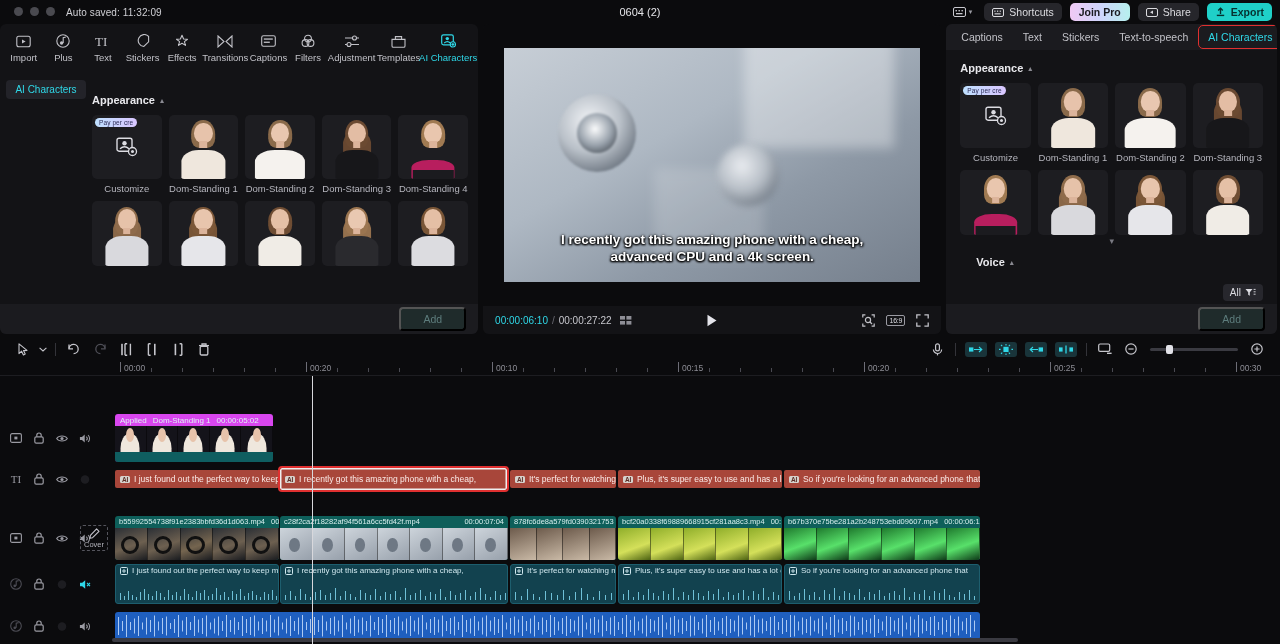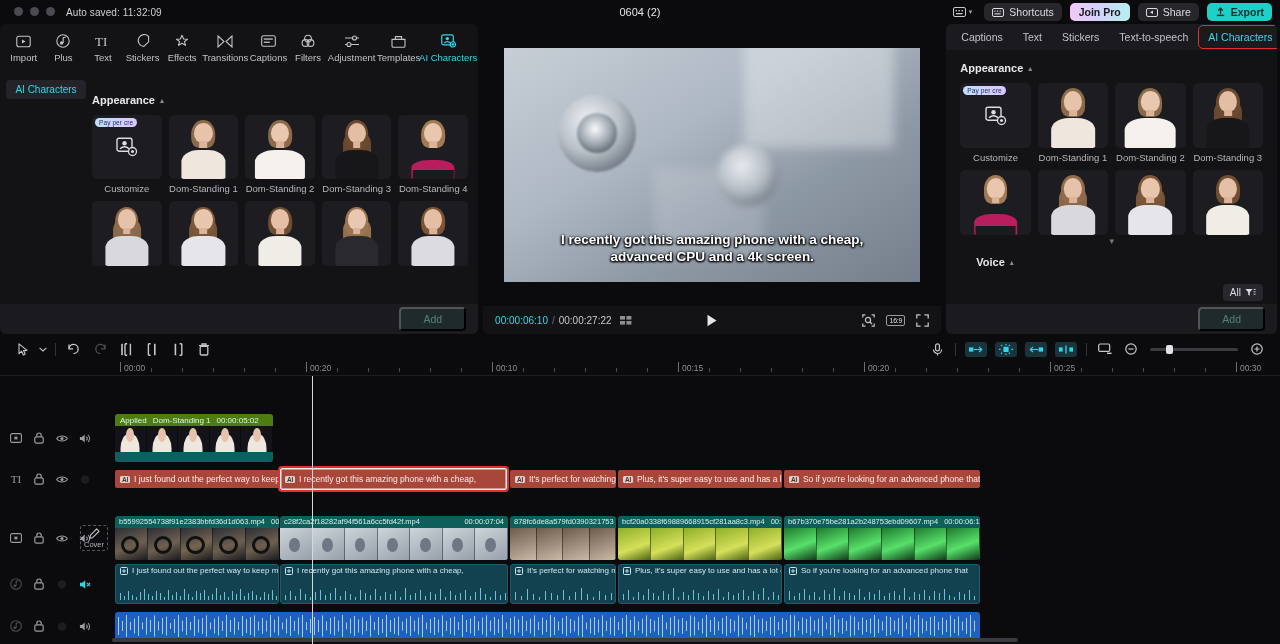--- a/index.html
+++ b/index.html
@@ -217,21 +217,21 @@
   .hi.teal { color: #2fd8e8; }
   .cover-btn {
     position: absolute; right: 4px; top: 50%; transform: translateY(-50%);
     width: 28px; height: 26px; border: 1px dashed #55555d; border-radius: 3px;
     display: flex; flex-direction: column; align-items: center; justify-content: center;
     font-size: 7.5px; color: #b4b4bc; gap: 1px;
   }
   .lane { position: relative; flex: 1; }
 
   .clip { position: absolute; top: 0; bottom: 0; border-radius: 3px; overflow: hidden; }
-  .clip-avatar { background: #4d7c0f; }
+  .clip-avatar { background: #d946ef; }
   .clip-hdr {
     height: 12px; font-size: 8px; color: #dff3f3; display: flex; align-items: center;
     gap: 6px; padding: 0 5px; white-space: nowrap; overflow: hidden;
   }
   .frames { position: absolute; left: 0; right: 0; top: 12px; bottom: 0; display: flex; }
   .frame { flex: 1; border-right: 1px solid rgba(0,0,0,.45); position: relative; overflow: hidden; }
 
   .clip-text {
     background: #a8463a; border-radius: 2px; display: flex; align-items: center;
     gap: 4px; padding: 0 5px; font-size: 8.5px; color: #fbeae7; white-space: nowrap; overflow: hidden;

